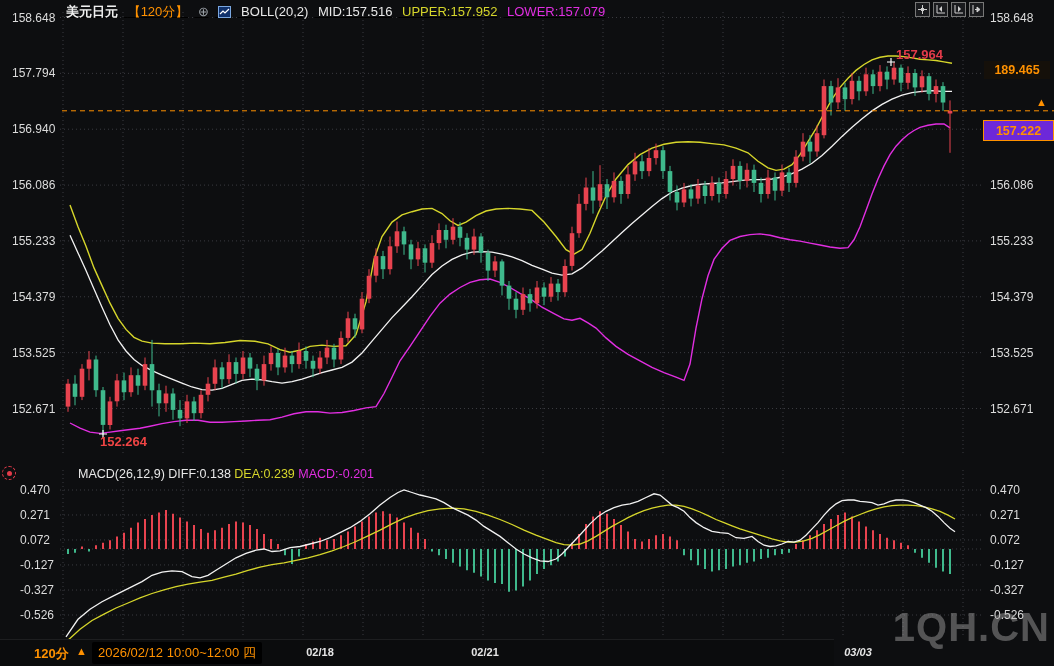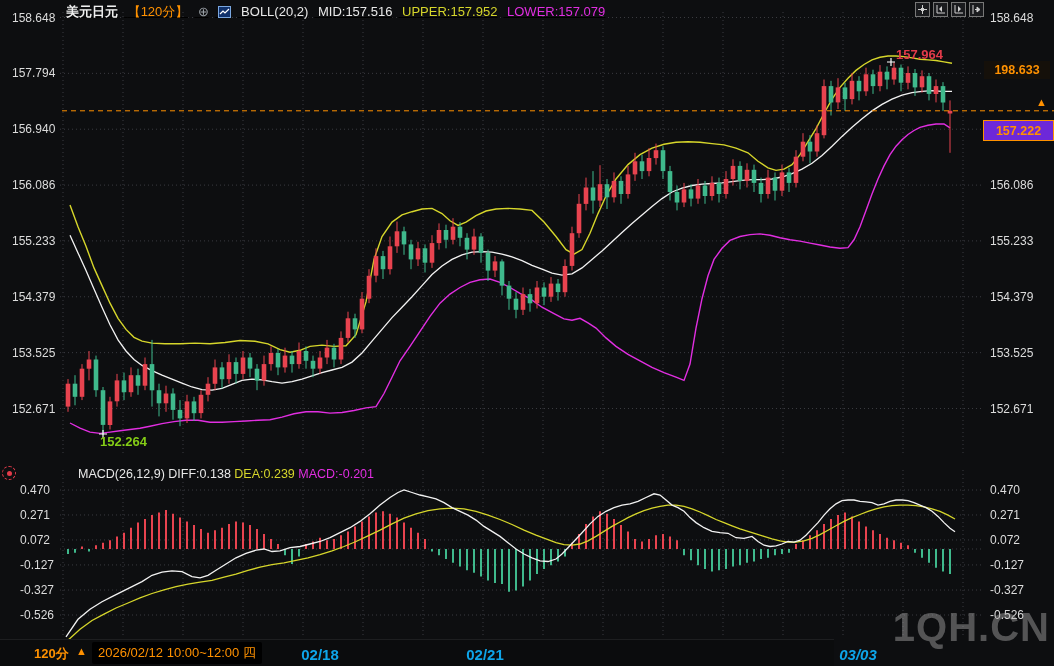--- a/index.html
+++ b/index.html
@@ -17,37 +17,37 @@
   #top-toolbar{position:absolute;right:70px;top:2px;z-index:6;display:flex;gap:3px;}
   .tool{width:13px;height:13px;border:1px solid #777;background:#1a1b1e;color:#cfcfcf;
         display:flex;align-items:center;justify-content:center;cursor:pointer;}
   .tool svg{display:block;}
   #alert-icon{position:absolute;left:2px;top:466px;width:12px;height:12px;z-index:6;
       border:1px dashed #e23b4a;border-radius:50%;display:flex;align-items:center;justify-content:center;}
   #alert-icon i{width:5px;height:5px;background:#e23b4a;border-radius:50%;}
   .tick{position:absolute;font-size:12px;color:#dcdcdc;z-index:3;white-space:nowrap;}
   .ann{position:absolute;z-index:4;font-size:13px;font-weight:bold;white-space:nowrap;}
   #high-ann{left:896px;top:47px;color:#e23b4a;}
-  #low-ann{left:100px;top:434px;color:#84cc16;}
+  #low-ann{left:100px;top:434px;color:#ef4444;}
   #upper-box{position:absolute;left:984px;top:61px;width:66px;height:18px;z-index:6;
       background:#15100a;color:#ff9100;font-size:12.5px;font-weight:bold;
       display:flex;align-items:center;justify-content:center;}
   #cur-box{position:absolute;left:983px;top:120px;width:69px;height:19px;z-index:6;
       background:#6d28d9;border:1px solid #ff9100;color:#ff9100;font-size:12.5px;font-weight:bold;
       display:flex;align-items:center;justify-content:center;}
   #cur-arrow{position:absolute;left:1036px;top:96px;z-index:6;color:#ff9100;font-size:11px;}
   #watermark{position:absolute;right:4px;bottom:16px;z-index:7;font-size:40px;font-weight:bold;
       color:rgba(170,170,170,0.45);letter-spacing:1px;}
   #bottom-bar{position:absolute;left:0;bottom:0;width:834px;height:26px;background:#0b0c0d;
       border-top:1px solid #1d1e20;z-index:8;}
   #bb-period{position:absolute;left:34px;top:5px;color:#ff9100;font-size:13px;font-weight:bold;}
   #bb-arrow{position:absolute;left:76px;top:5px;color:#ff9100;font-size:11px;}
   #bb-date{position:absolute;left:92px;top:2px;background:#000;color:#ff9100;font-size:13px;
       padding:2px 6px;border-radius:2px;}
-  .xlab{position:absolute;top:646px;z-index:9;color:#0ea5e9;font-size:15px;font-weight:bold;
+  .xlab{position:absolute;top:646px;z-index:9;color:#e5e5e5;font-size:11px;font-weight:bold;
       transform:translateX(-50%);}
 </style>
 </head>
 <body>
 
 <div id="app">
 
   <svg id="chart-svg" width="1054" height="666">
       <line x1="60" y1="17.5" x2="984" y2="17.5" stroke="#3a3b40" stroke-width="1" stroke-dasharray="1 3"></line>
       <line x1="60" y1="73.36648820478399" x2="984" y2="73.36648820478399" stroke="#3a3b40" stroke-width="1" stroke-dasharray="1 3"></line>
@@ -568,21 +568,21 @@
       <div class="tick" style="top: 507.975px; left: 990px;">0.271</div>
       <div class="tick" style="top: 532.95px; left: 990px;">0.072</div>
       <div class="tick" style="top: 557.925px; left: 990px;">-0.127</div>
       <div class="tick" style="top: 583.025px; left: 990px;">-0.327</div>
       <div class="tick" style="top: 608px; left: 990px;">-0.526</div>
     </div>
 
   <div id="high-ann" class="ann">157.964</div>
   <div id="low-ann" class="ann">152.264</div>
 
-  <div id="upper-box">198.633</div>
+  <div id="upper-box">189.465</div>
   <div id="cur-arrow">▲</div>
   <div id="cur-box">157.222</div>
 
   <div id="watermark">1QH.CN</div>
 
   <div id="bottom-bar">
     <span id="bb-period">120分</span>
     <span id="bb-arrow">▲</span>
     <span id="bb-date">2026/02/12 10:00~12:00 四</span>
   </div>

